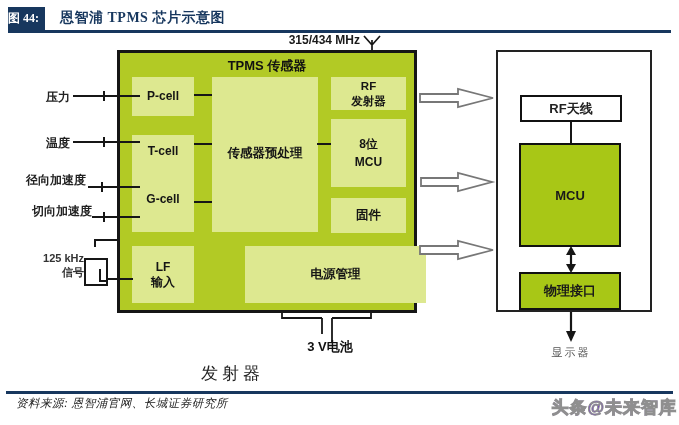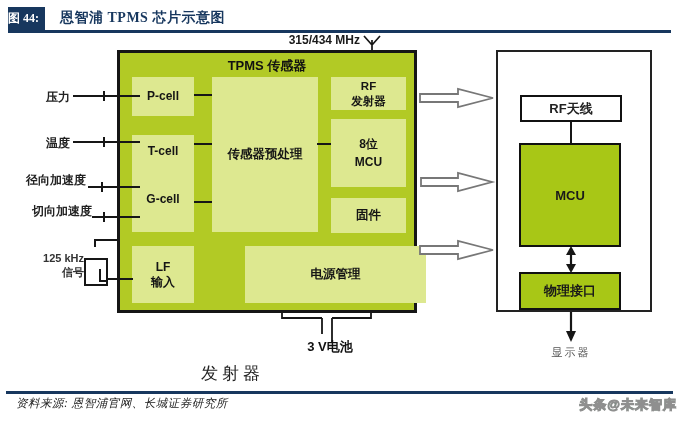--- a/index.html
+++ b/index.html
@@ -17,21 +17,21 @@
   .tx-box{left:117px;top:50px;width:300px;height:263px;background:#b2ca25;border:3px solid #161616;}
   .tx-title{left:117px;top:57px;width:300px;text-align:center;font-weight:bold;font-size:13px;color:#111;}
 
   .blk{background:#dde890;color:#151515;display:flex;align-items:center;justify-content:center;
        text-align:center;font-weight:bold;font-size:12px;line-height:1.25;}
   .blk.cn{font-size:12.5px;}
   .p-cell{left:132px;top:77px;width:62px;height:39px;}
   .t-cell{left:132px;top:122px;width:62px;height:33px;margin-top:13px;}
   .g-cell{left:132px;top:166px;width:62px;height:66px;}
   .lf-blk{left:132px;top:246px;width:62px;height:57px;}
-  .pre-blk{left:212px;top:77px;width:106px;height:155px;}
+  .pre-blk{left:212px;top:77px;width:106px;height:155px;font-family:Liberation Mono, monospace;}
   .rf-blk{left:331px;top:77px;width:75px;height:33px;font-size:11.5px;}
   .mcu8-blk{left:331px;top:119px;width:75px;height:68px;}
   .fw-blk{left:331px;top:198px;width:75px;height:35px;}
   .pwr-blk{left:245px;top:246px;width:181px;height:57px;}
   .two-line span{display:block;}
   .mcu8-blk span{display:block;margin:3px 0;}
 
   
   .in-label{font-size:12px;font-weight:600;color:#222;text-align:right;}
   .in-0{left:10px;top:89px;width:60px;}
@@ -56,21 +56,21 @@
           display:flex;align-items:center;justify-content:center;font-size:13px;font-weight:600;color:#222;}
   .mcu-r{left:519px;top:143px;width:102px;height:104px;background:#a8c716;border:2px solid #111;
          display:flex;align-items:center;justify-content:center;font-size:13px;font-weight:bold;color:#1a1a1a;}
   .phy{left:519px;top:272px;width:102px;height:38px;background:#a8c716;border:2px solid #111;
        display:flex;align-items:center;justify-content:center;font-size:13px;font-weight:600;color:#1a1a1a;}
   .disp-label{left:521px;top:345px;width:100px;text-align:center;font-size:11px;color:#555;letter-spacing:2px;}
 
   
   .foot-rule{left:6px;top:391px;width:667px;height:3px;background:#17375e;}
   .source{left:16px;top:396px;font:italic 11.5px "Liberation Serif",serif;color:#222;letter-spacing:.5px;}
-  .watermark{right:2px;top:396px;font-size:13px;font-weight:bold;color:#15803d;
+  .watermark{right:2px;top:396px;font-size:17px;font-weight:bold;color:#6d28d9;
              -webkit-text-stroke:1px #8f8f8f;letter-spacing:1px;font-family:"Liberation Sans",sans-serif;}
 
   svg.overlay{position:absolute;left:0;top:0;pointer-events:none;}
 </style>
 </head>
 <body>
 
 <div id="stage">
 
   <div class="abs fig-label">图 44:</div>

